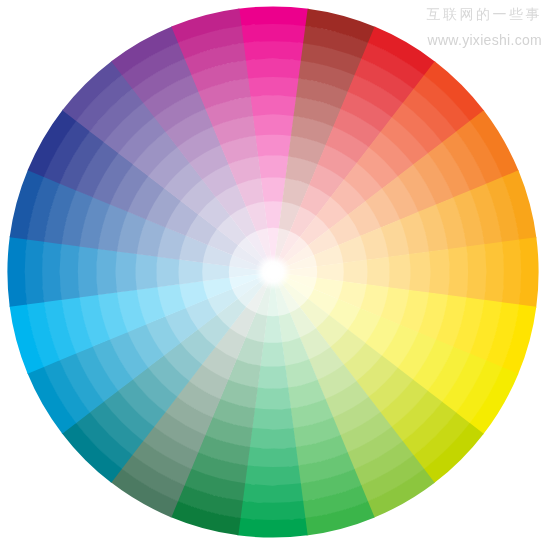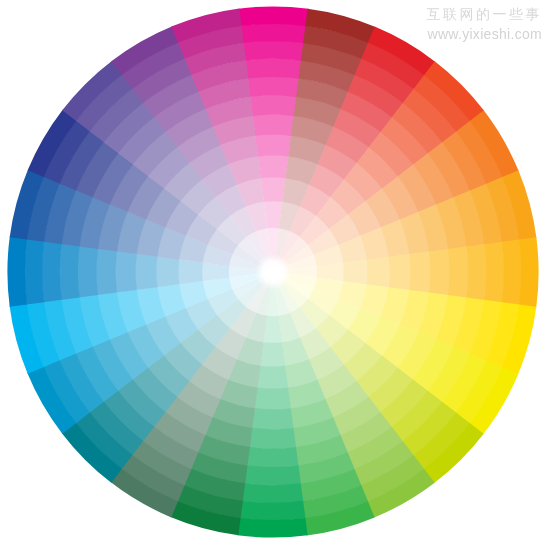--- a/index.html
+++ b/index.html
@@ -44,21 +44,21 @@
     letter-spacing: 2.5px;
     color: #d8d8d8;
     font-family: "DejaVu Sans", sans-serif;
   }
   #watermark .wm-url {
     display: block;
     font-size: 14px;
     letter-spacing: 0.3px;
     color: #d3d3d3;
     font-family: "Liberation Sans", sans-serif;
-    margin-top: 2px;
+    margin-top: 8px;
   }
 </style>
 </head>
 <body>
 
 <div id="stage">
 
   <svg id="wheel-svg" width="550" height="550" viewBox="0 0 550 550" xmlns="http://www.w3.org/2000/svg">
       <g>
         <g>

